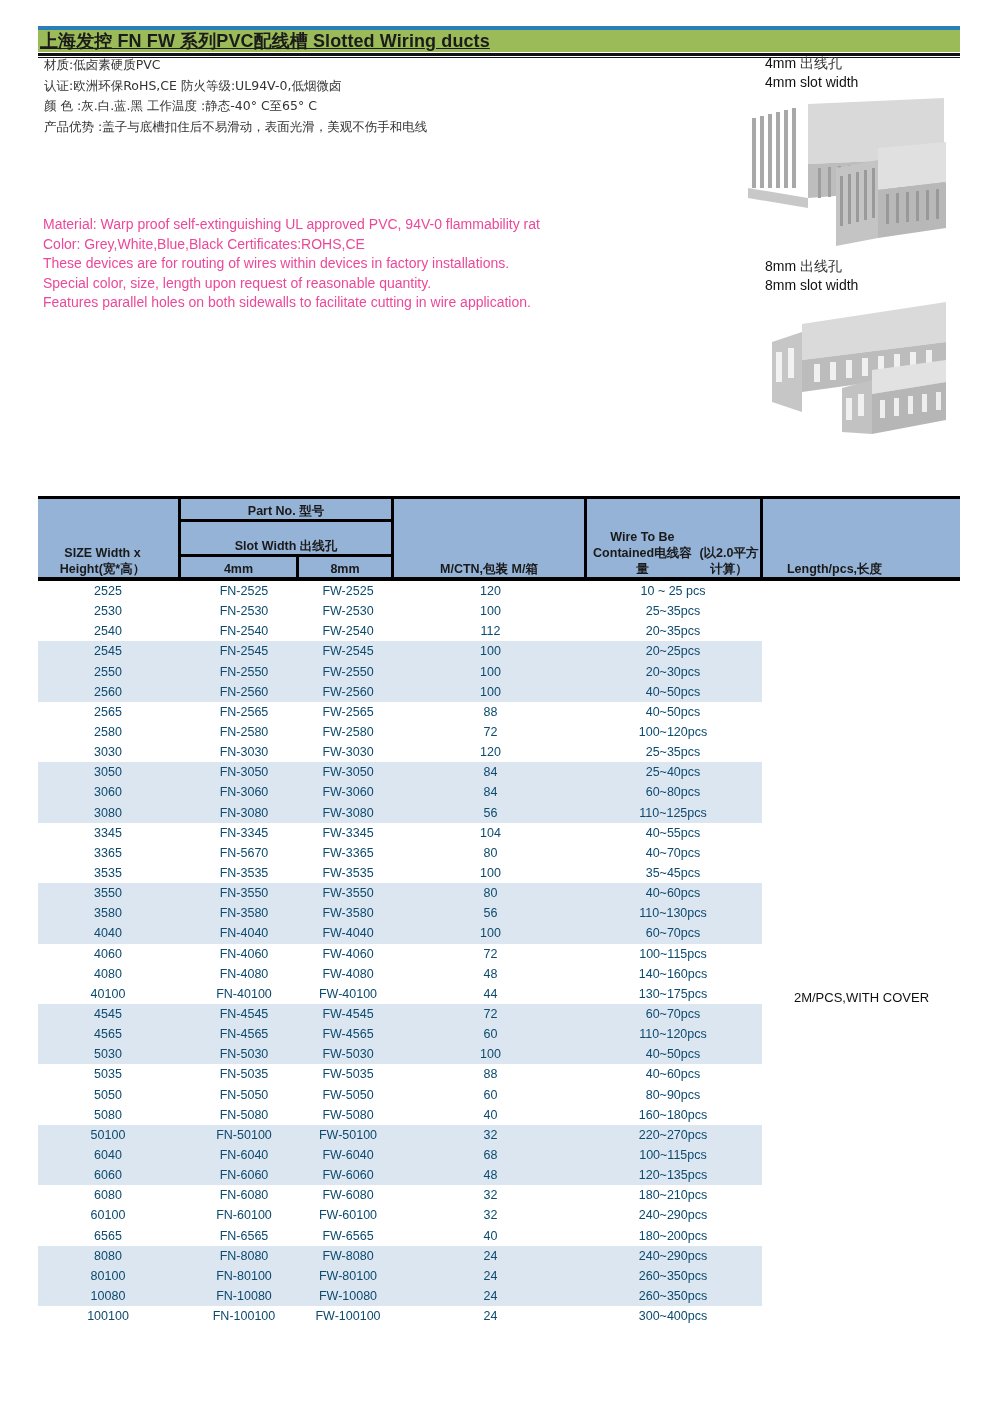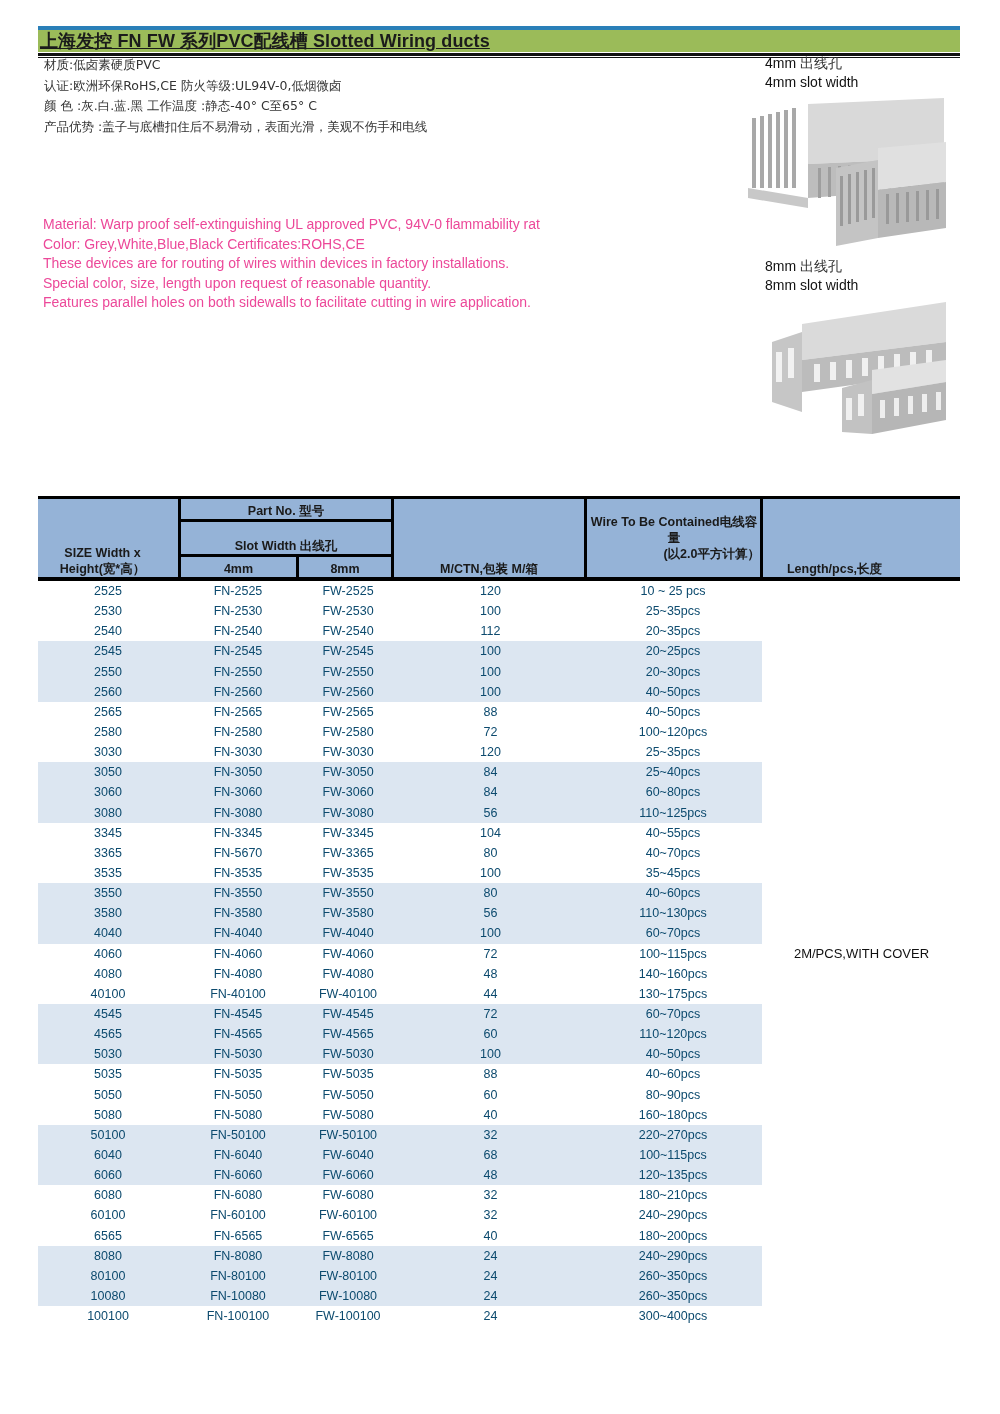--- a/index.html
+++ b/index.html
@@ -34,21 +34,21 @@
         text-align:center; font-weight:bold; font-size:12.5px; color:#1a1a1a; line-height:16px; }
   .vline { position:absolute; top:0; bottom:0; width:3px; background:#000; }
   .hline { position:absolute; height:3px; background:#000; }
 
   .tbody { position:relative; }
   .row { position:relative; height:20.15px; font-size:12.5px; color:#0c4a6e; }
   .row.shaded .bg { background:#dce6f1; }
   .row .bg { position:absolute; left:0; top:0; bottom:0; width:724px; }
   .cell { position:absolute; top:0; bottom:0; display:flex; align-items:center; justify-content:center; white-space:nowrap; }
   .c-size { left:0; width:140px; }
-  .c-fn   { left:140px; width:120px;text-align:right; }
+  .c-fn   { left:146px; width:120px;text-align:right; }
   .c-fw   { left:260px; width:100px; }
   .c-mctn { left:355px; width:195px; }
   .c-wire { left:550px; width:170px; }
   .length-merged { position:absolute; left:725px; width:197px; top:0; display:flex; align-items:center; justify-content:center; font-size:13px; color:#111; }
 </style>
 </head>
 <body>
 
 <div class="title-band">
   <div class="blue-line"></div>
@@ -186,33 +186,33 @@
     <div class="th" style="left:261px; width:92px; top:58px;">
       <span>8mm</span>
     </div>
     <div class="vline" style="left:353px;"></div>
 
     <div class="th" style="left:356px; width:190px;">
       <span>M/CTN,包装 M/箱</span>
     </div>
     <div class="vline" style="left:546px;"></div>
 
-    <div class="th" style="left:549px; width:173px; flex-direction:column;">
+    <div class="th" style="left:549px; width:173px; flex-direction:row;">
       <span style="width:172px;">Wire To Be Contained电线容量</span>
       <span>(以2.0平方计算）</span>
     </div>
     <div class="vline" style="left:722px;"></div>
 
     <div class="th" style="left:698px; width:197px;">
       <span>Length/pcs,长度</span>
     </div>
   </div>
 
   <div class="tbody" id="tbody">
-    <div class="length-merged" id="length-merged" style="height: 745.55px;">2M/PCS,WITH COVER</div>
+    <div class="length-merged" id="length-merged" style="height: 745.55px; margin-top: 44px;">2M/PCS,WITH COVER</div>
   <div class="row">
         <div class="bg"></div>
         <div class="cell c-size">2525</div>
         <div class="cell c-fn">FN-2525</div>
         <div class="cell c-fw">FW-2525</div>
         <div class="cell c-mctn">120</div>
         <div class="cell c-wire">10 ~ 25 pcs</div>
       </div>
       <div class="row">
         <div class="bg"></div>

